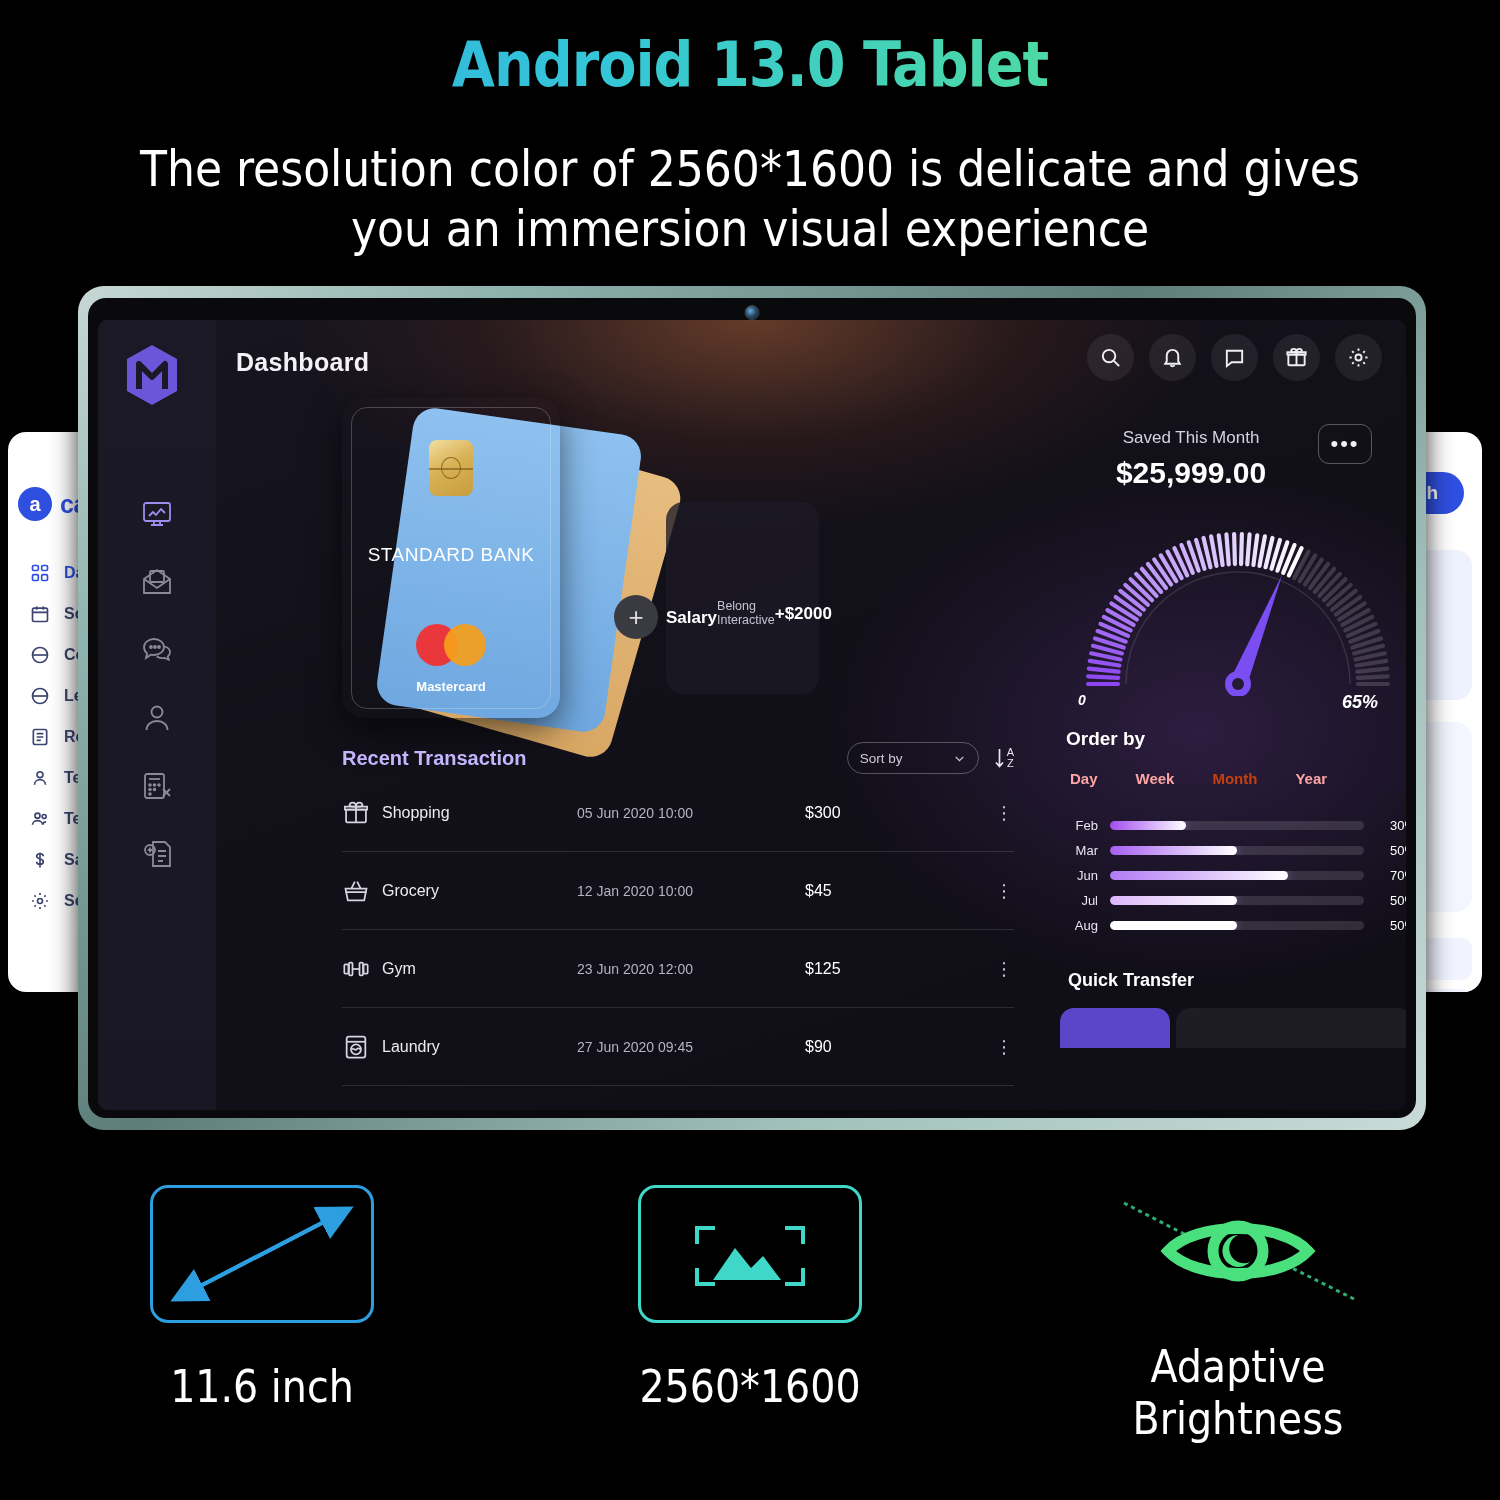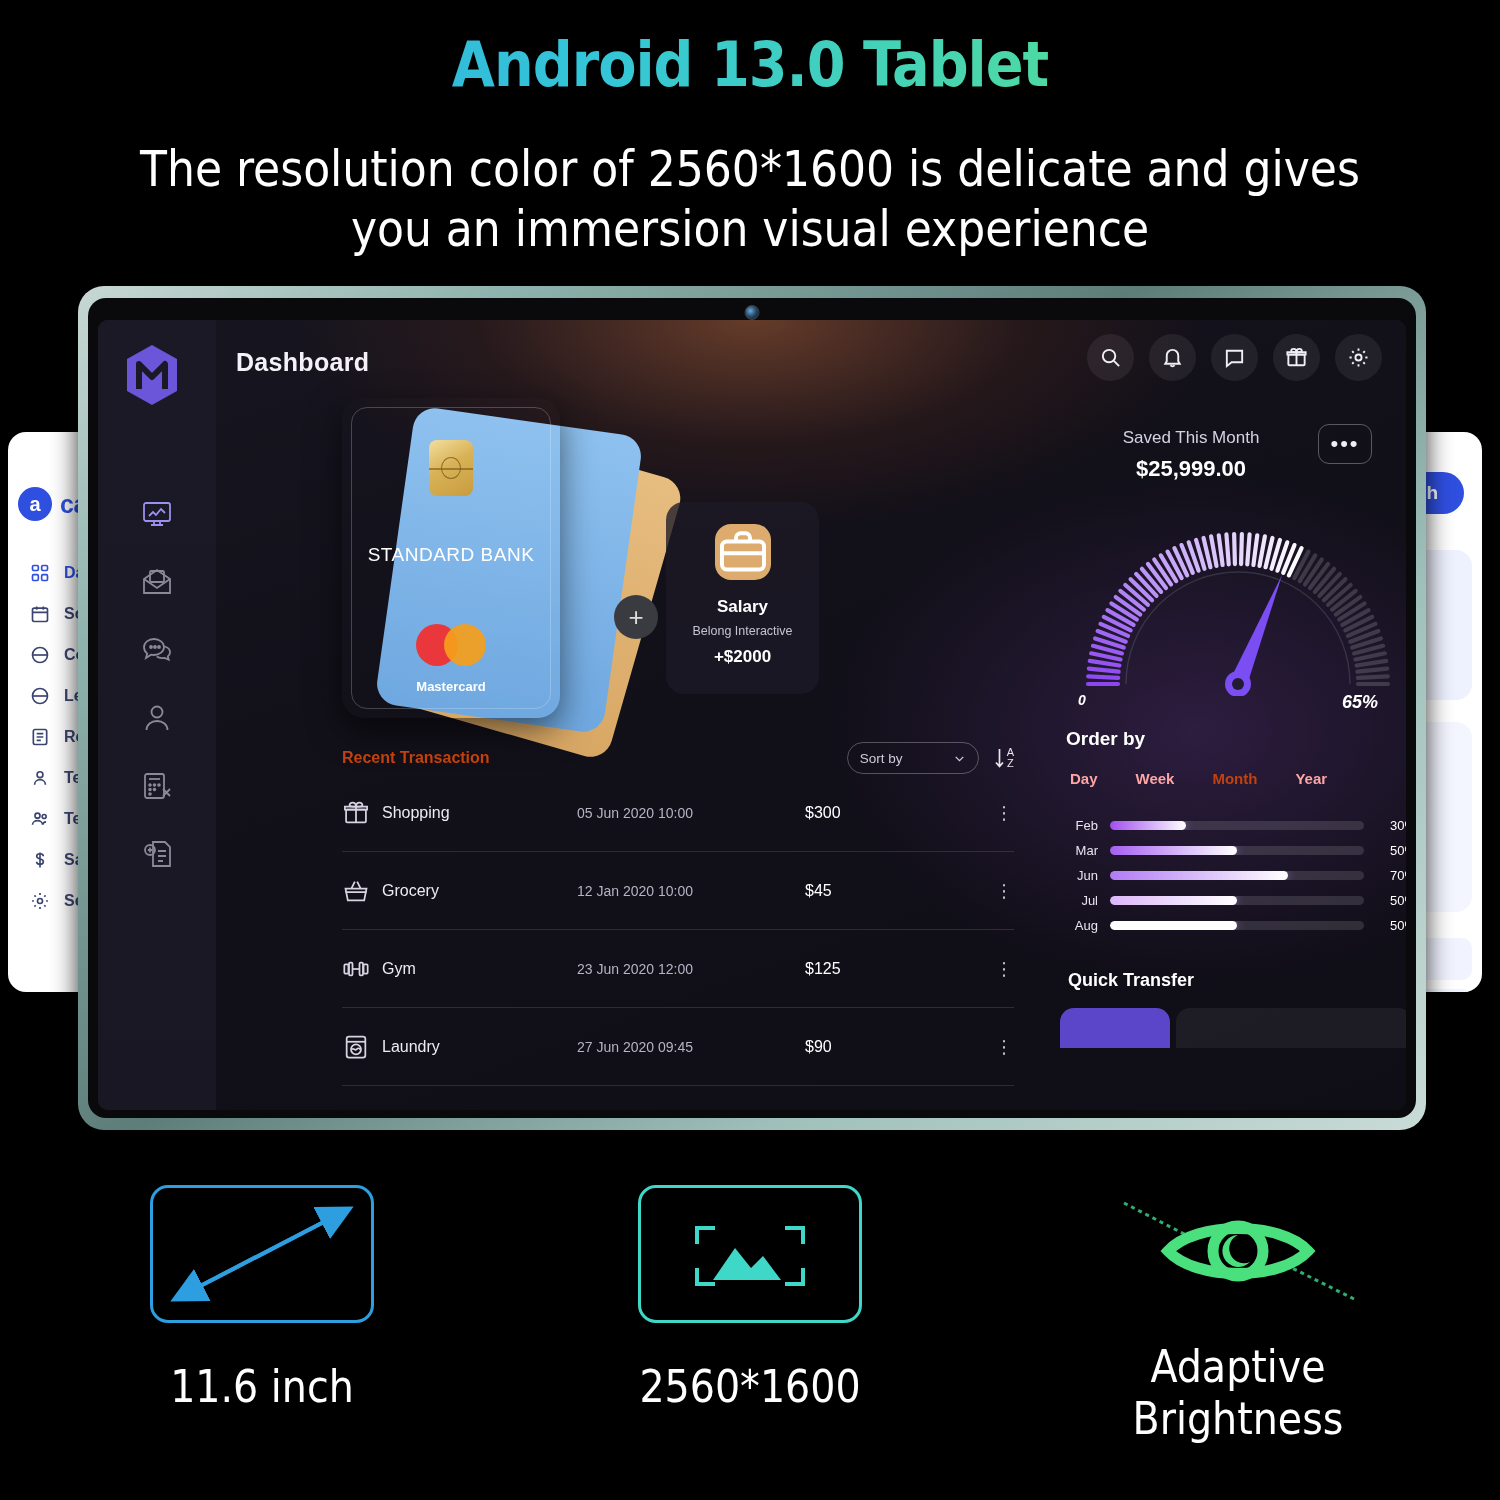--- a/index.html
+++ b/index.html
@@ -111,49 +111,49 @@
   .mc i{position:absolute;top:0;width:42px;height:42px;border-radius:50%;display:block;}
   .mc .r{left:0;background:#e9373c;}
   .mc .y{right:0;background:#f59e1b;opacity:.92;}
   .mc-label{position:absolute;left:0;right:0;bottom:24px;text-align:center;color:#fff;font-size:13px;font-weight:bold;}
   .plusbtn{position:absolute;left:272px;top:197px;width:44px;height:44px;border-radius:50%;
      background:#3a3a41;color:#ddd;display:flex;align-items:center;justify-content:center;font-size:26px;}
 
   
   .tiles{position:absolute;left:450px;top:104px;display:flex;gap:22px;}
   .tile{width:153px;height:192px;border-radius:18px;background:rgba(28,26,38,.78);
-     display:flex;flex-direction:column;align-items:center;padding-top:22px;box-sizing:border-box;}
+     display:flex;flex-direction:row;align-items:center;padding-top:22px;box-sizing:border-box;}
   .tile-ic{width:56px;height:56px;border-radius:16px;display:flex;align-items:center;justify-content:center;}
   .tile-ic.gold{background:#dcab6d;}
   .tile-ic.blue{background:#74aae8;}
   .tile-title{color:#fff;font-size:17px;font-weight:bold;margin-top:17px;}
   .tile-sub{color:#c6c3d2;font-size:12.5px;margin-top:7px;}
   .tile-amt{color:#fff;font-size:17px;font-weight:bold;margin-top:9px;}
 
   
   .tx{position:absolute;left:126px;top:344px;width:672px;}
   .tx-head{display:flex;align-items:center;justify-content:space-between;}
-  .tx-title{color:#c2410c;font-size:16px;font-weight:bold;}
+  .tx-title{color:#c4b5fd;font-size:20px;font-weight:bold;}
   .tx-tools{display:flex;align-items:center;gap:14px;}
   .sortby{width:132px;height:32px;border:1px solid rgba(255,255,255,.28);border-radius:16px;
      display:flex;align-items:center;justify-content:space-between;padding:12px 12px;box-sizing:border-box;
      color:#cfcbd8;font-size:13.5px;}
   .azsort{display:flex;align-items:center;color:#e8e6ef;font-size:11px;line-height:11px;gap:1px;}
   .tx-row{display:flex;align-items:center;height:77px;border-bottom:1px solid rgba(255,255,255,.12);}
   .tx-ic{width:36px;flex:0 0 40px;display:flex;align-items:center;}
   .tx-ic svg{width:28px;height:28px;}
   .tx-name{flex:0 0 195px;color:#eceaf2;font-size:16px;}
   .tx-date{flex:0 0 228px;color:#b7b3c4;font-size:14px;}
   .tx-amt{flex:1;color:#fff;font-size:16px;}
   .tx-more{flex:0 0 20px;color:#cfcbd8;font-size:18px;text-align:center;line-height:6px;}
 
   
   .rpanel{position:absolute;left:830px;top:0;right:0;bottom:0;}
   .saved-label{position:absolute;left:0;right:70px;top:30px;text-align:center;color:#d6d2e2;font-size:17px;}
-  .saved-amt{position:absolute;left:0;right:70px;top:58px;text-align:center;color:#fff;font-size:22px;font-weight:bold;}
+  .saved-amt{position:absolute;left:0;right:70px;top:58px;text-align:center;color:#fff;font-size:30px;font-weight:bold;}
   .ellipsis-btn{position:absolute;right:34px;top:26px;width:52px;height:38px;border:1px solid rgba(255,255,255,.3);
      border-radius:11px;display:flex;align-items:center;justify-content:center;color:#efeef5;font-size:22px;letter-spacing:2px;}
   .gauge{position:absolute;left:20px;top:108px;width:344px;height:190px;}
   .g-0{position:absolute;left:32px;top:294px;color:#fff;font-size:14px;font-weight:bold;font-style:italic;}
   .g-max{position:absolute;right:28px;top:294px;color:#fff;font-size:18px;font-weight:bold;font-style:italic;}
 
   .orderby{position:absolute;left:20px;top:330px;width:350px;}
   .ob-title{color:#fff;font-size:19px;font-weight:bold;}
   .ob-tabs{display:flex;gap:38px;margin-top:20px;padding-left:4px;}
   .ob-tab{color:#fca5a5;font-size:15px;font-weight:bold;}

